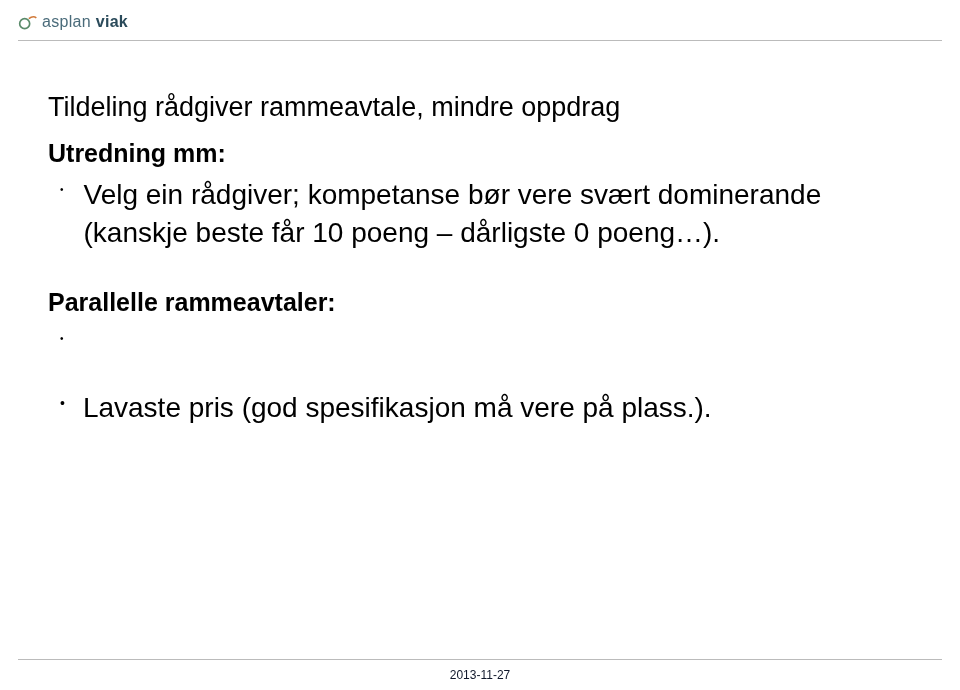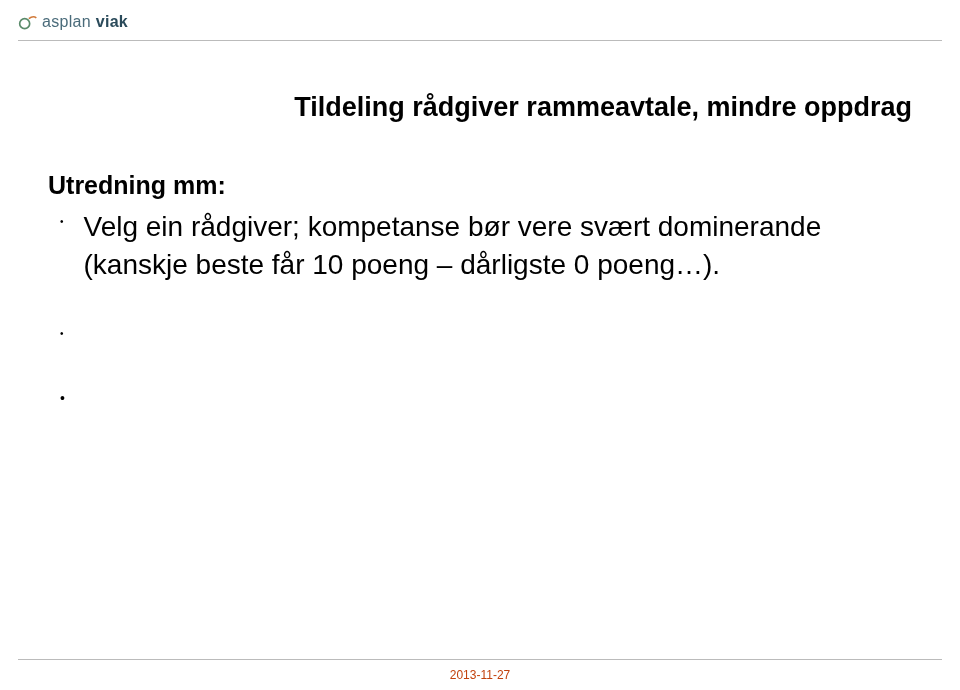--- a/index.html
+++ b/index.html
@@ -54,24 +54,23 @@
       background: #bbb;
     }
     .content {
       position: absolute;
       top: 92px;
       left: 48px;
       right: 48px;
     }
     .title {
       font-size: 27px;
-      font-weight: bold;
+      font-weight: normal;
       color: #000;
-      margin-bottom: 48px;
-      text-align: right;
+      margin-bottom: 16px;
     }
     .subtitle {
       font-size: 25px;
       font-weight: bold;
       color: #000;
       margin-bottom: 8px;
     }
     .bullet-row {
       display: flex;
       align-items: flex-start;
@@ -106,21 +105,21 @@
       height: 1px;
       background: #bbb;
     }
     .date {
       position: absolute;
       bottom: 8px;
       left: 0;
       right: 0;
       text-align: center;
       font-size: 12px;
-      color: #c2410c;
+      color: #0f172a;
     }
   </style>
 </head>
 <body>
 
 <div class="logo">
   <div class="logo-mark">
     <svg viewBox="0 0 24 24">
       <circle cx="8" cy="14" r="6" fill="none" stroke="#5a8a6a" stroke-width="2"></circle>
       <path d="M 13 8 Q 18 4 22 7" fill="none" stroke="#d17a3a" stroke-width="2"></path>
@@ -137,25 +136,27 @@
   <div class="title">Tildeling rådgiver rammeavtale, mindre oppdrag</div>
 
   <div class="subtitle">Utredning mm:</div>
   <div class="bullet-row">
     <span class="bullet-dot">•</span>
     <span class="bullet-text">Velg ein rådgiver; kompetanse bør vere svært dominerande (kanskje beste får 10 poeng – dårligste 0 poeng…).</span>
   </div>
 
   <div class="section-gap"></div>
 
+  <div class="subtitle">Parallelle rammeavtaler:</div>
   <div class="bullet-row">
     <span class="bullet-dot">•</span>
   </div>
 
   <div class="section-gap"></div>
 
   <div class="bullet-row">
     <span class="bullet-dot-large">•</span>
+    <span class="bullet-text">Lavaste pris (god spesifikasjon må vere på plass.).</span>
   </div>
 </div>
 
 <div class="hr-bottom"></div>
 <div class="date">2013-11-27</div>
 
 </body></html>

